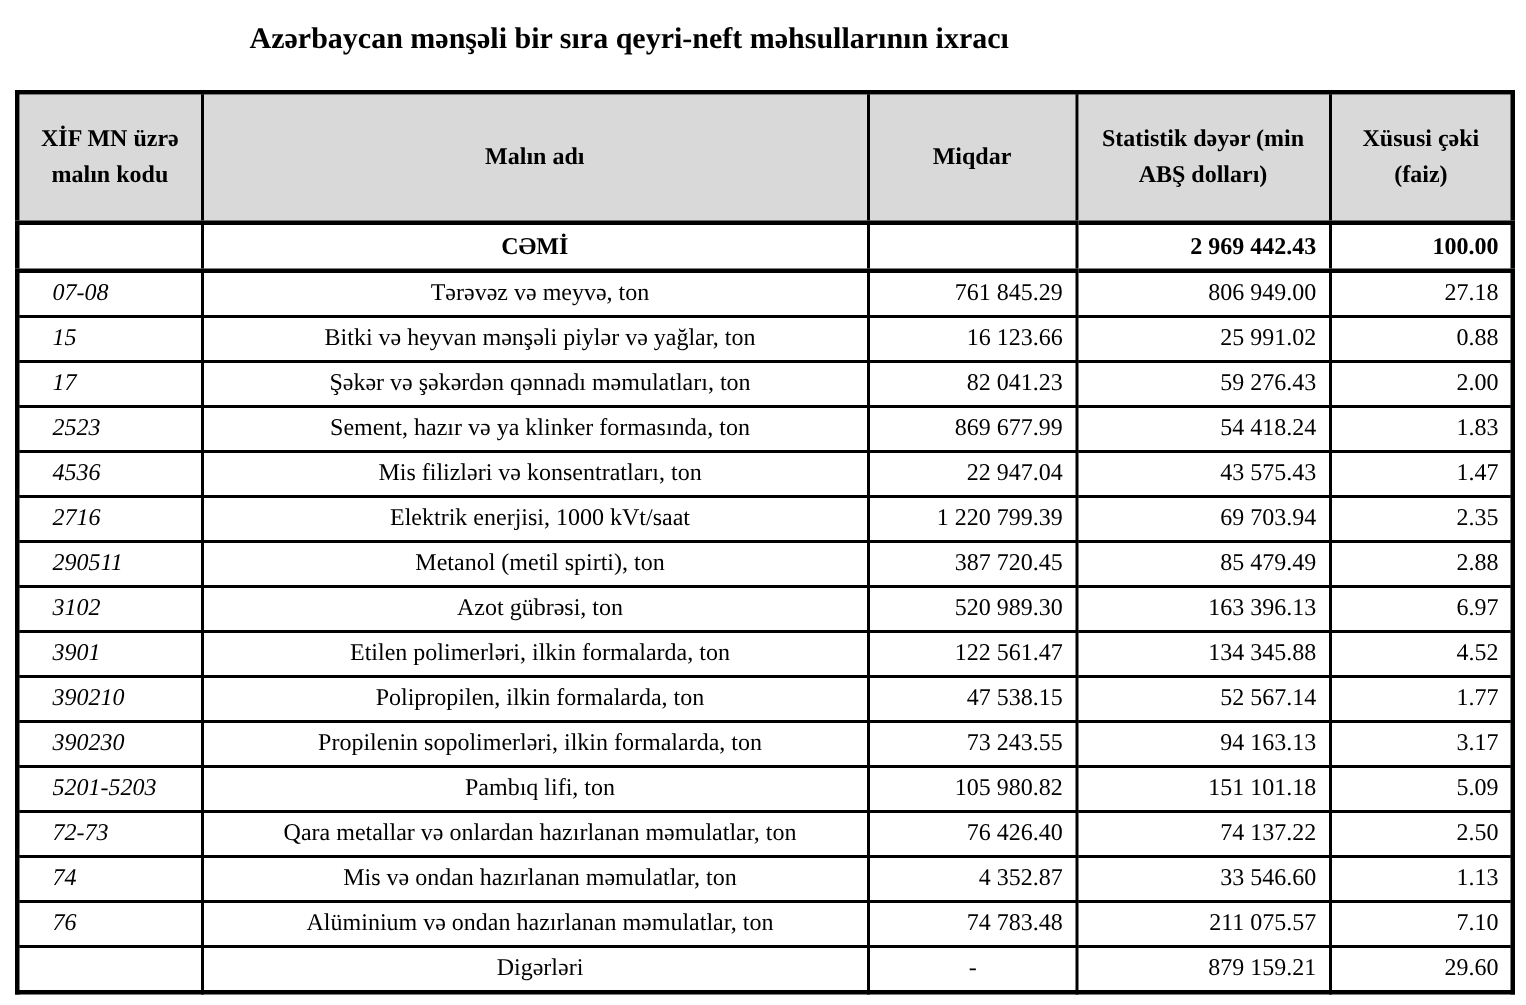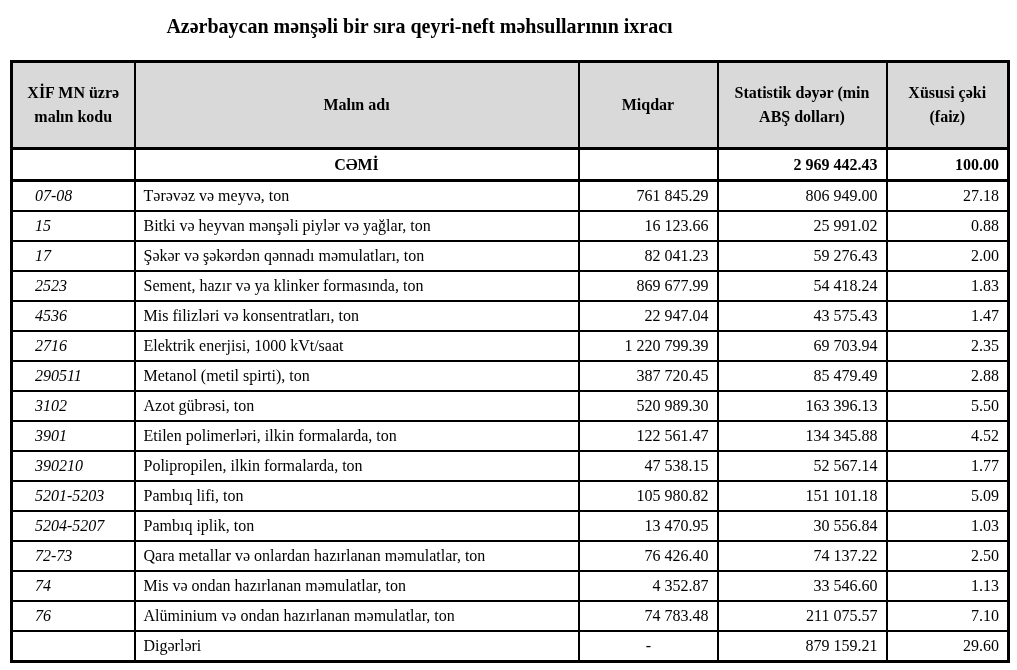--- a/index.html
+++ b/index.html
@@ -53,21 +53,21 @@
     height: 26px;
     white-space: nowrap;
     background: #ffffff;
   }
   tr.total-row td {
     font-weight: bold;
     height: 27px;
     border-bottom: 3px solid #000000;
   }
   .cell-code   { text-align: left;  padding-left: 22px; font-style: italic; }
-  .cell-name   { text-align: left;  padding-left: 8px; margin-left: 33px;  }
+  .cell-name   { text-align: center;  padding-left: 8px; margin-left: 33px;  }
   .cell-num    { text-align: right; padding-right: 8px; }
   .cell-num.dash { text-align: center; padding-right: 0; }
   .cell-total-name { text-align: center; }
 </style>
 </head>
 <body>
 
 <div class="page">
 
   <h1 class="title">Azərbaycan mənşəli bir sıra qeyri-neft məhsullarının ixracı</h1>
@@ -152,55 +152,55 @@
     <td class="cell-num">387 720.45</td>
     <td class="cell-num">85 479.49</td>
     <td class="cell-num">2.88</td>
   </tr>
 
   <tr class="data-row">
     <td class="cell-code">3102</td>
     <td class="cell-name">Azot gübrəsi, ton</td>
     <td class="cell-num">520 989.30</td>
     <td class="cell-num">163 396.13</td>
-    <td class="cell-num">5.50</td>
+    <td class="cell-num">6.97</td>
   </tr>
 
   <tr class="data-row">
     <td class="cell-code">3901</td>
     <td class="cell-name">Etilen polimerləri, ilkin formalarda, ton</td>
     <td class="cell-num">122 561.47</td>
     <td class="cell-num">134 345.88</td>
     <td class="cell-num">4.52</td>
   </tr>
 
   <tr class="data-row">
     <td class="cell-code">390210</td>
     <td class="cell-name">Polipropilen, ilkin formalarda, ton</td>
     <td class="cell-num">47 538.15</td>
     <td class="cell-num">52 567.14</td>
     <td class="cell-num">1.77</td>
   </tr>
 
+  <tr class="data-row">
+    <td class="cell-code">390230</td>
+    <td class="cell-name">Propilenin sopolimerləri, ilkin formalarda, ton</td>
+    <td class="cell-num">73 243.55</td>
+    <td class="cell-num">94 163.13</td>
+    <td class="cell-num">3.17</td>
+  </tr>
 
   <tr class="data-row">
     <td class="cell-code">5201-5203</td>
     <td class="cell-name">Pambıq lifi, ton</td>
     <td class="cell-num">105 980.82</td>
     <td class="cell-num">151 101.18</td>
     <td class="cell-num">5.09</td>
   </tr>
 
-  <tr class="data-row">
-    <td class="cell-code">5204-5207</td>
-    <td class="cell-name">Pambıq iplik, ton</td>
-    <td class="cell-num">13 470.95</td>
-    <td class="cell-num">30 556.84</td>
-    <td class="cell-num">1.03</td>
-  </tr>
 
   <tr class="data-row">
     <td class="cell-code">72-73</td>
     <td class="cell-name">Qara metallar və onlardan hazırlanan məmulatlar, ton</td>
     <td class="cell-num">76 426.40</td>
     <td class="cell-num">74 137.22</td>
     <td class="cell-num">2.50</td>
   </tr>
 
   <tr class="data-row">

